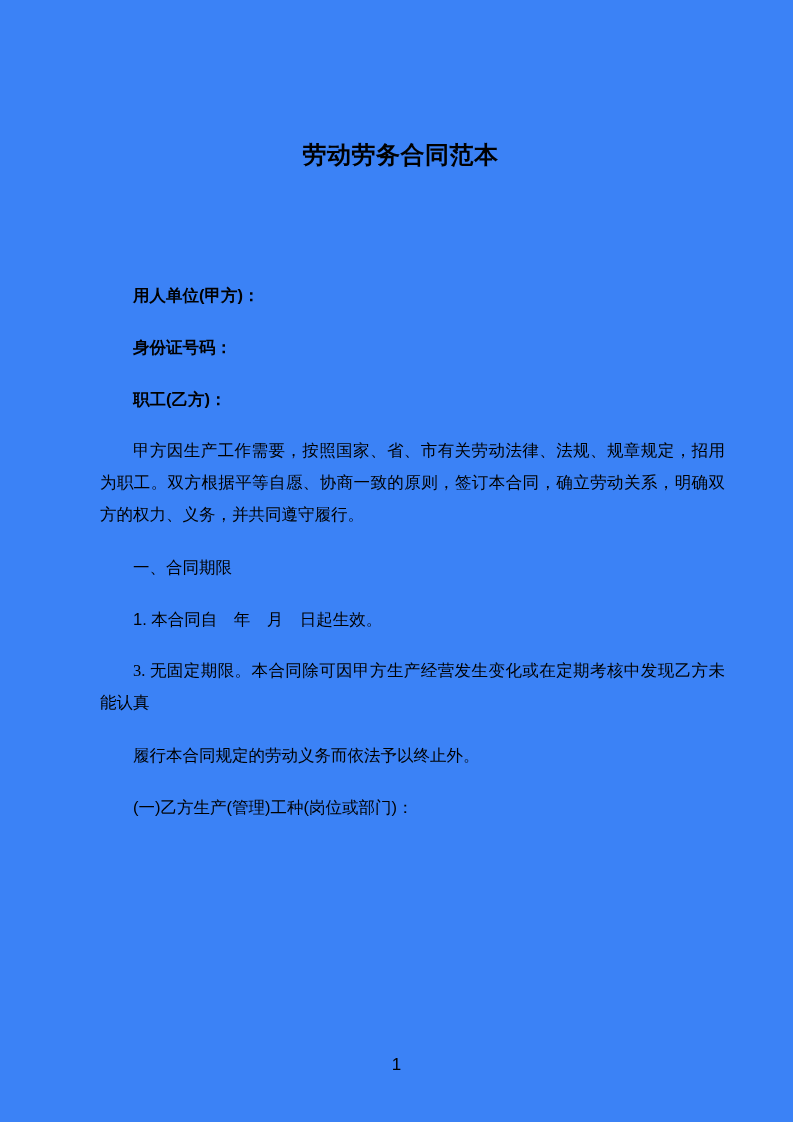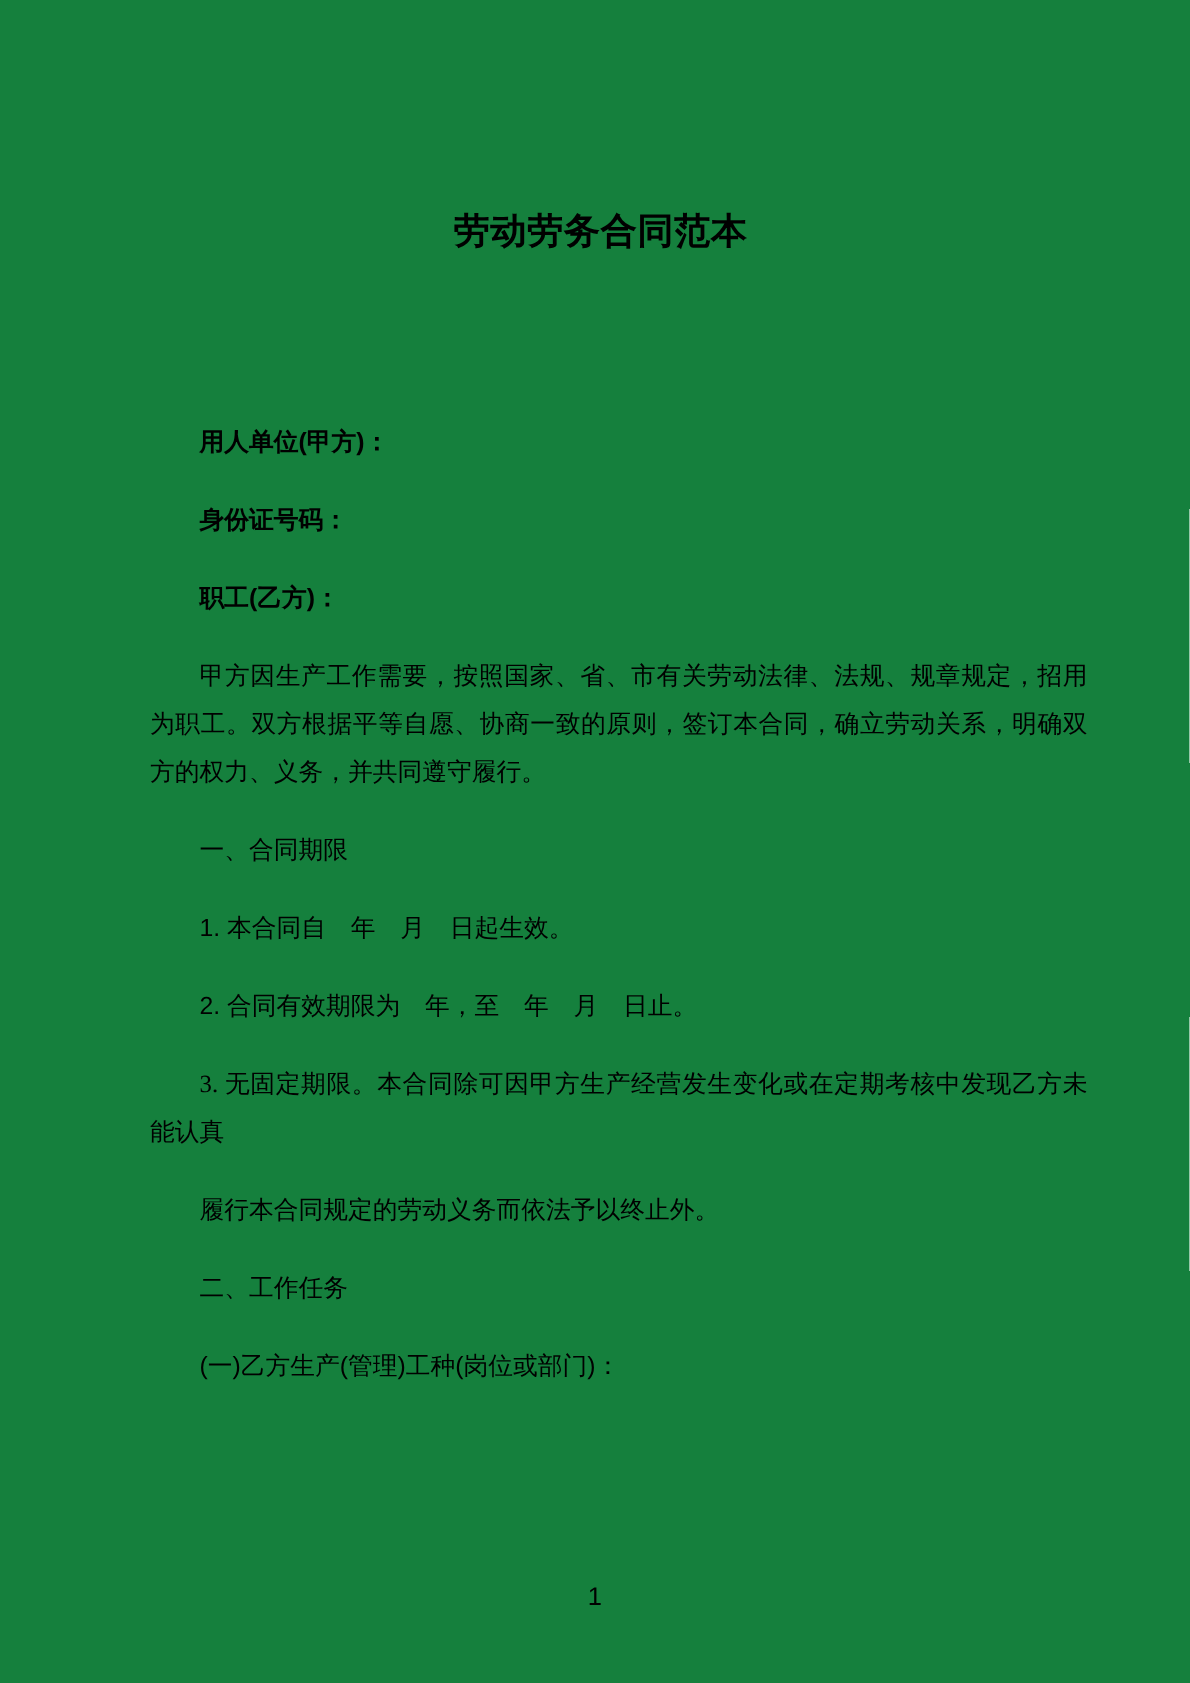--- a/index.html
+++ b/index.html
@@ -10,21 +10,21 @@
     position: relative;
     margin: 0 auto;
     font-family: "Liberation Sans", "DejaVu Sans", sans-serif;
     color: #000000;
   }
   .page {
     position: absolute;
     left: 0; top: 0;
     width: 793px;
     height: 1122px;
-    background: #15803d;
+    background: #3b82f6;
     padding: 135px 68px 0 100px;
     overflow: hidden;
   }
   .doc-title {
     font-size: 24px;
     font-weight: 700;
     line-height: 40px;
     height: 40px;
     text-align: center;
     transform: translateX(-12px);
@@ -63,26 +63,24 @@
   <p class="field">身份证号码：</p>
 
   <p class="field">职工(乙方)：</p>
 
   <p class="para justify">甲方因生产工作需要，按照国家、省、市有关劳动法律、法规、规章规定，招用为职工。双方根据平等自愿、协商一致的原则，签订本合同，确立劳动关系，明确双方的权力、义务，并共同遵守履行。</p>
 
   <p class="heading">一、合同期限</p>
 
   <p class="para">1. 本合同自　年　月　日起生效。</p>
 
-  <p class="para">2. 合同有效期限为　年，至　年　月　日止。</p>
 
   <p class="para justify">3. 无固定期限。本合同除可因甲方生产经营发生变化或在定期考核中发现乙方未能认真</p>
 
   <p class="para">履行本合同规定的劳动义务而依法予以终止外。</p>
 
 
-  <p class="heading">二、工作任务</p>
 
   <p class="para">(一)乙方生产(管理)工种(岗位或部门)：</p>
 
   <div class="page-number">1</div>
 
 </div>
 
 </body></html>

